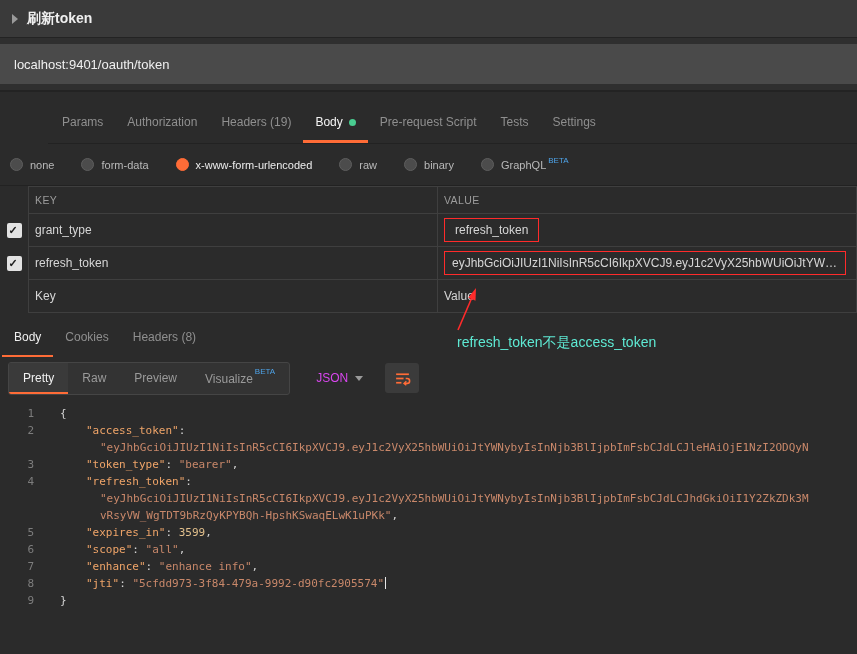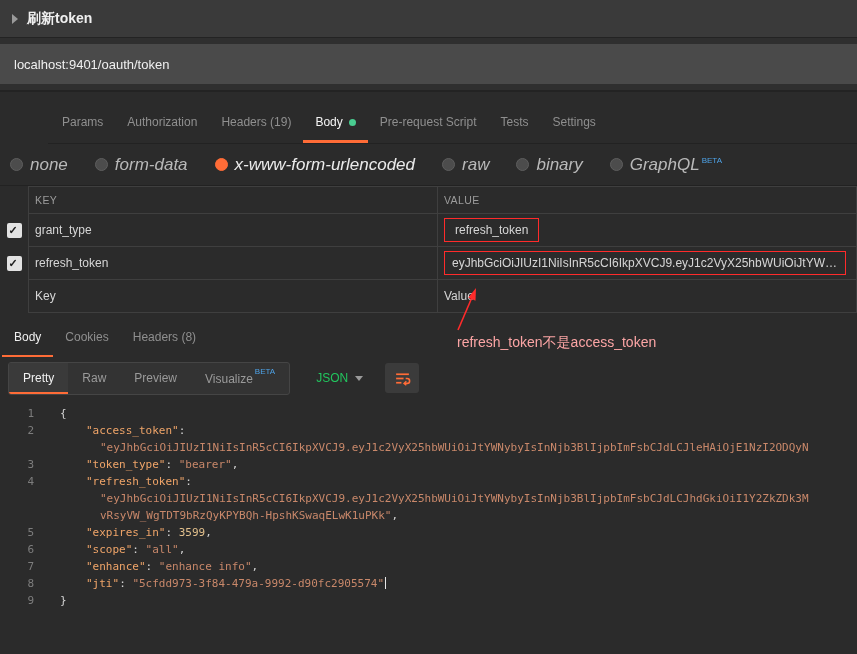--- a/index.html
+++ b/index.html
@@ -31,21 +31,21 @@
     border-bottom:3px solid transparent; display:flex; align-items:center; }
   .rtab.active { color:#f5f5f5; border-bottom-color:#ff6c37; }
   .green-dot { width:7px; height:7px; border-radius:50%; background:#49cc90; margin-left:6px; }
   
   .body-modes { height:42px; display:flex; align-items:center; padding:0 10px;
     border-bottom:1px solid #222; }
   .bmode { display:flex; align-items:center; margin-right:27px; cursor:pointer; }
   .radio { width:13px; height:13px; border-radius:50%; background:#4c4c4c;
     border:1px solid #5e5e5e; margin-right:7px; flex:0 0 13px; }
   .radio.sel { background:#ff6c37; border-color:#ff6c37; }
-  .bmode-label { color:#b9b9b9; font-size:17px;font-style:italic; }
+  .bmode-label { color:#b9b9b9; font-size:11px; }
   .bmode-label.sel { color:#ececec; }
   sup.beta { color:#4ea3e8; font-size:8px; margin-left:2px; position:relative; top:-4px; }
   
   .kv-header, .kv-row { display:flex; align-items:stretch; }
   .gutter { width:28px; display:flex; align-items:center; justify-content:center; }
   .cell { border-left:1px solid #3f3f3f; border-bottom:1px solid #3f3f3f;
     display:flex; align-items:center; padding:0 6px; overflow:hidden; }
   .cell.last { border-right:1px solid #3f3f3f; }
   .kv-header .cell { border-top:1px solid #3f3f3f; height:28px;
     color:#9c9c9c; font-size:10.5px; letter-spacing:.4px; }
@@ -65,38 +65,38 @@
     border-bottom:2px solid transparent; }
   .resp-tab.active { color:#f0f0f0; border-bottom-color:#ff6c37; }
   
   .resp-toolbar { height:42px; display:flex; align-items:center; padding:0 8px; }
   .views { display:flex; border:1px solid #454545; border-radius:3px; background:#333;
     overflow:hidden; }
   .view { padding:8px 14px 6px; font-size:12px; color:#9a9a9a; cursor:pointer;
     border-bottom:2px solid transparent; }
   .view.active { color:#f0f0f0; background:#3a3a3a; border-bottom-color:#ff6c37; }
   .lang-select { margin-left:16px; display:flex; align-items:center; gap:7px;
-    padding:6px 10px; color:#22c55e; font-size:12px; cursor:pointer;justify-content:center; }
+    padding:6px 10px; color:#d946ef; font-size:12px; cursor:pointer;justify-content:center; }
   .wrap-btn { margin-left:12px; width:34px; height:30px; background:#3b3b3b;
     border-radius:3px; display:flex; align-items:center; justify-content:center; cursor:pointer; }
   
   .code { padding-top:6px; font-family:"DejaVu Sans Mono", monospace; font-size:11px;
     line-height:17px; overflow:hidden; }
   .crow { display:flex; }
   .lnum { flex:0 0 34px; text-align:right; color:#7d7d7d; }
   .ltext { white-space:pre; margin-left:26px; color:#cfcfcf; }
   .tok-k { color:#f0a569; }
   .tok-s { color:#c9886a; }
   .tok-n { color:#e2c08d; }
   .tok-p { color:#d4d4d4; }
   .cursor { display:inline-block; width:1px; height:12px; background:#e6e6e6;
     margin-left:1px; vertical-align:-2px; }
   
   .anno-arrow { position:absolute; left:448px; top:284px; z-index:5; pointer-events:none; }
-  .anno-text { position:absolute; left:457px; top:334px; z-index:5; color:#fca5a5;
+  .anno-text { position:absolute; left:457px; top:334px; z-index:5; color:#5eead4;
     font-size:14px; }
 </style>
 </head>
 <body>
 
 <div class="app">
 
   <div class="titlebar">
     <span class="tri"></span>
     <span class="title">刷新token</span>

